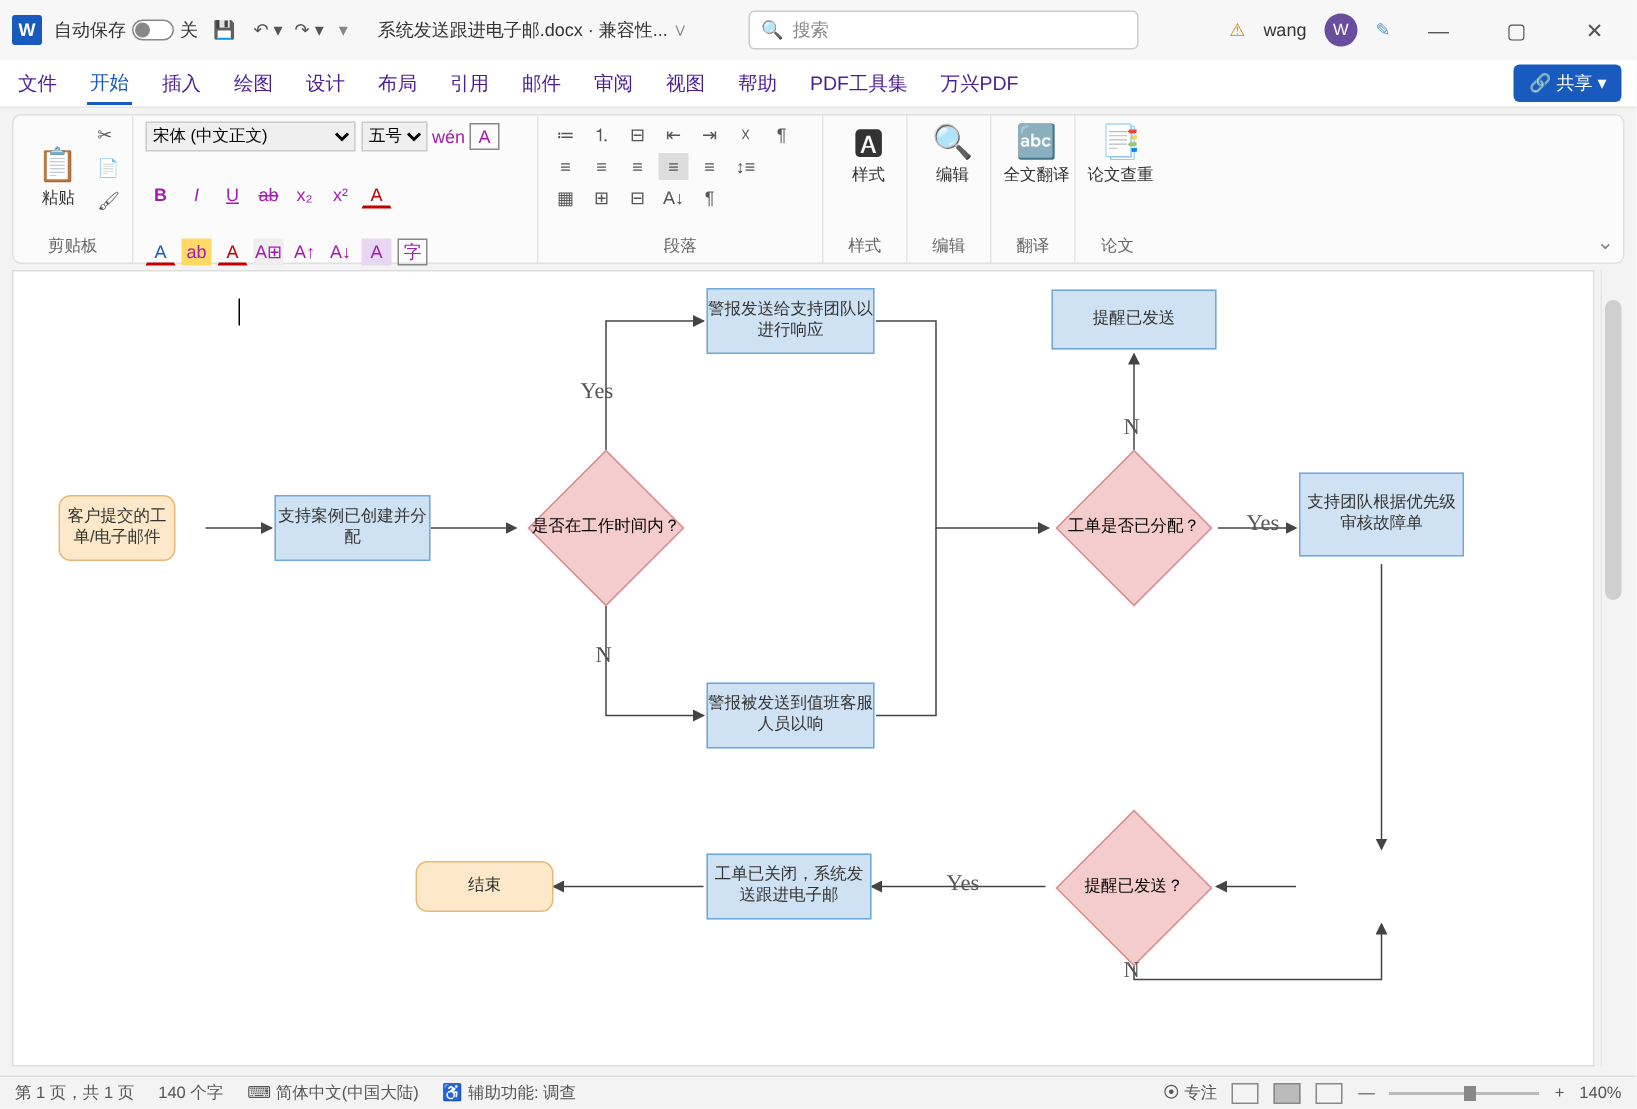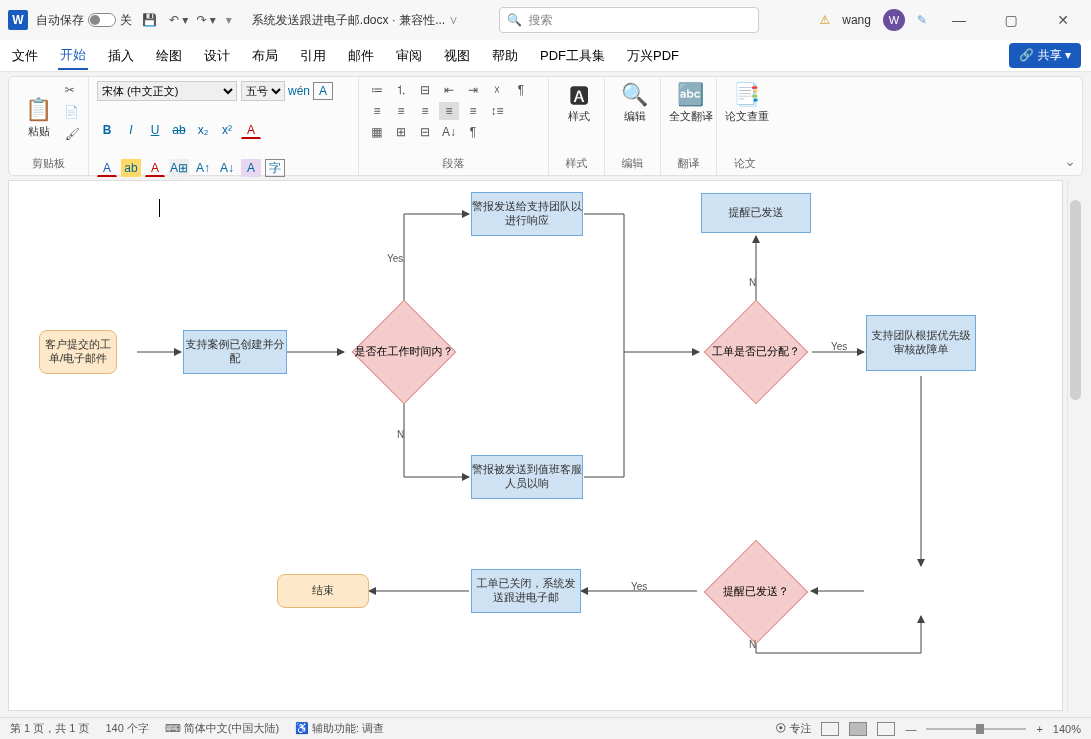--- a/index.html
+++ b/index.html
@@ -13,58 +13,58 @@
 .titlebar .qa-save { color: #6d3acb; margin-right: 8px; }
 .titlebar .undo, .titlebar .redo { margin: 0 4px; color: #555; }
 .titlebar .doc-title { margin-left: 20px; color: #333; }
 .titlebar .search { margin-left: 40px; width: 260px; height: 26px; border: 1px solid #ccc; border-radius: 4px; display: flex; align-items: center; padding: 0 8px; color: #888; background: #fff; }
 .titlebar .right { margin-left: auto; display: flex; align-items: center; gap: 12px; }
 .titlebar .warn { color: #c78a00; }
 .titlebar .user-badge { width: 22px; height: 22px; border-radius: 50%; background: #6b4d9e; color: #fff; display: flex; align-items: center; justify-content: center; font-size: 11px; }
 .titlebar .winbtn { width: 40px; text-align: center; font-size: 14px; color: #555; }
 
 .menubar { height: 32px; background: #fff; display: flex; align-items: center; padding: 0 10px; font-size: 13px; gap: 18px; border-bottom: 1px solid #e5e5e5; }
-.menubar .menu-item { color: #000000; padding: 4px 2px; }
+.menubar .menu-item { color: #4c1d95; padding: 4px 2px; }
 .menubar .menu-item.active { color: #185abd; border-bottom: 2px solid #185abd; }
 .menubar .share { margin-left: auto; background: #185abd; color: #fff; padding: 4px 10px; border-radius: 4px; font-size: 12px; }
 
 .ribbon { height: 100px; background: #fbfbfb; border: 1px solid #e0e0e0; border-radius: 6px; margin: 4px 8px; display: flex; position: relative; }
 .ribbon-group { border-right: 1px solid #e5e5e5; padding: 4px 8px; display: flex; flex-direction: column; justify-content: space-between; }
 .ribbon-group .label { text-align: center; font-size: 11px; color: #666; margin-top: 2px; font-family: Liberation Mono, monospace; }
 .ribbon-group .tools { flex: 1; display: flex; gap: 4px; }
 .big-btn { display: flex; flex-direction: column; align-items: center; justify-content: center; width: 44px; font-size: 11px; color: #333; }
 .big-btn .ico { font-size: 22px; line-height: 28px; }
 .mini-col { display: flex; flex-direction: column; gap: 4px; font-size: 12px; color: #555; }
 .mini-col span { line-height: 18px; }
 
 .font-group .row { display: flex; gap: 4px; align-items: center; margin-bottom: 20px; }
 .font-group select { font-size: 11px; height: 20px; border: 1px solid #ccc; }
 .font-group .fontname { width: 140px; }
 .font-group .fontsize { width: 44px; }
-.fmt-btn { width: 20px; height: 18px; display: inline-flex; align-items: center; justify-content: center; font-size: 12px; color: #0369a1; border: 1px solid transparent; }
+.fmt-btn { width: 20px; height: 18px; display: inline-flex; align-items: center; justify-content: center; font-size: 12px; color: #a21caf; border: 1px solid transparent; }
 .fmt-btn.hl { background: #ffd966; }
 .fmt-btn.red { color: #c00000; border-bottom: 2px solid #c00000; }
 .fmt-btn.blue { color: #185abd; }
 .fmt-btn.box { border: 1px solid #888; }
 .para-group .row { display: flex; gap: 4px; margin-bottom: 3px; }
 .para-btn { width: 20px; height: 18px; font-size: 12px; color: #555; display: inline-flex; align-items: center; justify-content: center; }
 .para-btn.fill { background: #ddd; }
 
 .expand { position: absolute; right: 6px; bottom: 6px; color: #888; font-size: 14px; }
 
 .canvas { position: absolute; left: 8px; right: 28px; top: 180px; bottom: 28px; background: #fff; border: 1px solid #ddd; }
 .shp { position: absolute; font-size: 11px; color: #333; text-align: center; display: flex; align-items: center; justify-content: center; line-height: 1.25; }
 .rect-blue { background: #cfe2f3; border: 1px solid #6fa8dc; }
 .rect-orange { background: #fde9c9; border: 1px solid #e8b778; border-radius: 8px; }
 .diamond { background: #f4cccc; border: 1px solid #d98f8f; }
 .diamond-wrap { position: absolute; }
 .diamond-wrap .diamond { width: 100%; height: 100%; position: absolute; display: flex; align-items: center; justify-content: center; font-size: 11px; }
 .diamond-shape { transform: rotate(45deg); position: absolute; }
 .diamond-text { position: absolute; width: 100%; height: 100%; display: flex; align-items: center; justify-content: center; font-size: 11px; text-align: center; line-height: 1.25; }
-.lbl { position: absolute; font-size: 10px; color: #555; }
+.lbl { position: absolute; font-size: 15px; color: #555; font-family: Liberation Serif, serif; }
 
 svg.arrows { position: absolute; left: 0; top: 0; width: 100%; height: 100%; pointer-events: none; }
 
 .statusbar { position: absolute; left: 0; right: 0; bottom: 0; height: 22px; background: #f3f3f3; border-top: 1px solid #ddd; display: flex; align-items: center; font-size: 11px; color: #555; padding: 0 10px; gap: 16px; }
 .statusbar .right { margin-left: auto; display: flex; align-items: center; gap: 10px; }
 .view-btn { width: 18px; height: 14px; border: 1px solid #888; }
 .view-btn.active { background: #bbb; }
 .zoom-slider { width: 100px; height: 2px; background: #bbb; position: relative; }
 .zoom-slider::after { content: ""; position: absolute; left: 50%; top: -4px; width: 8px; height: 10px; background: #888; }
 

